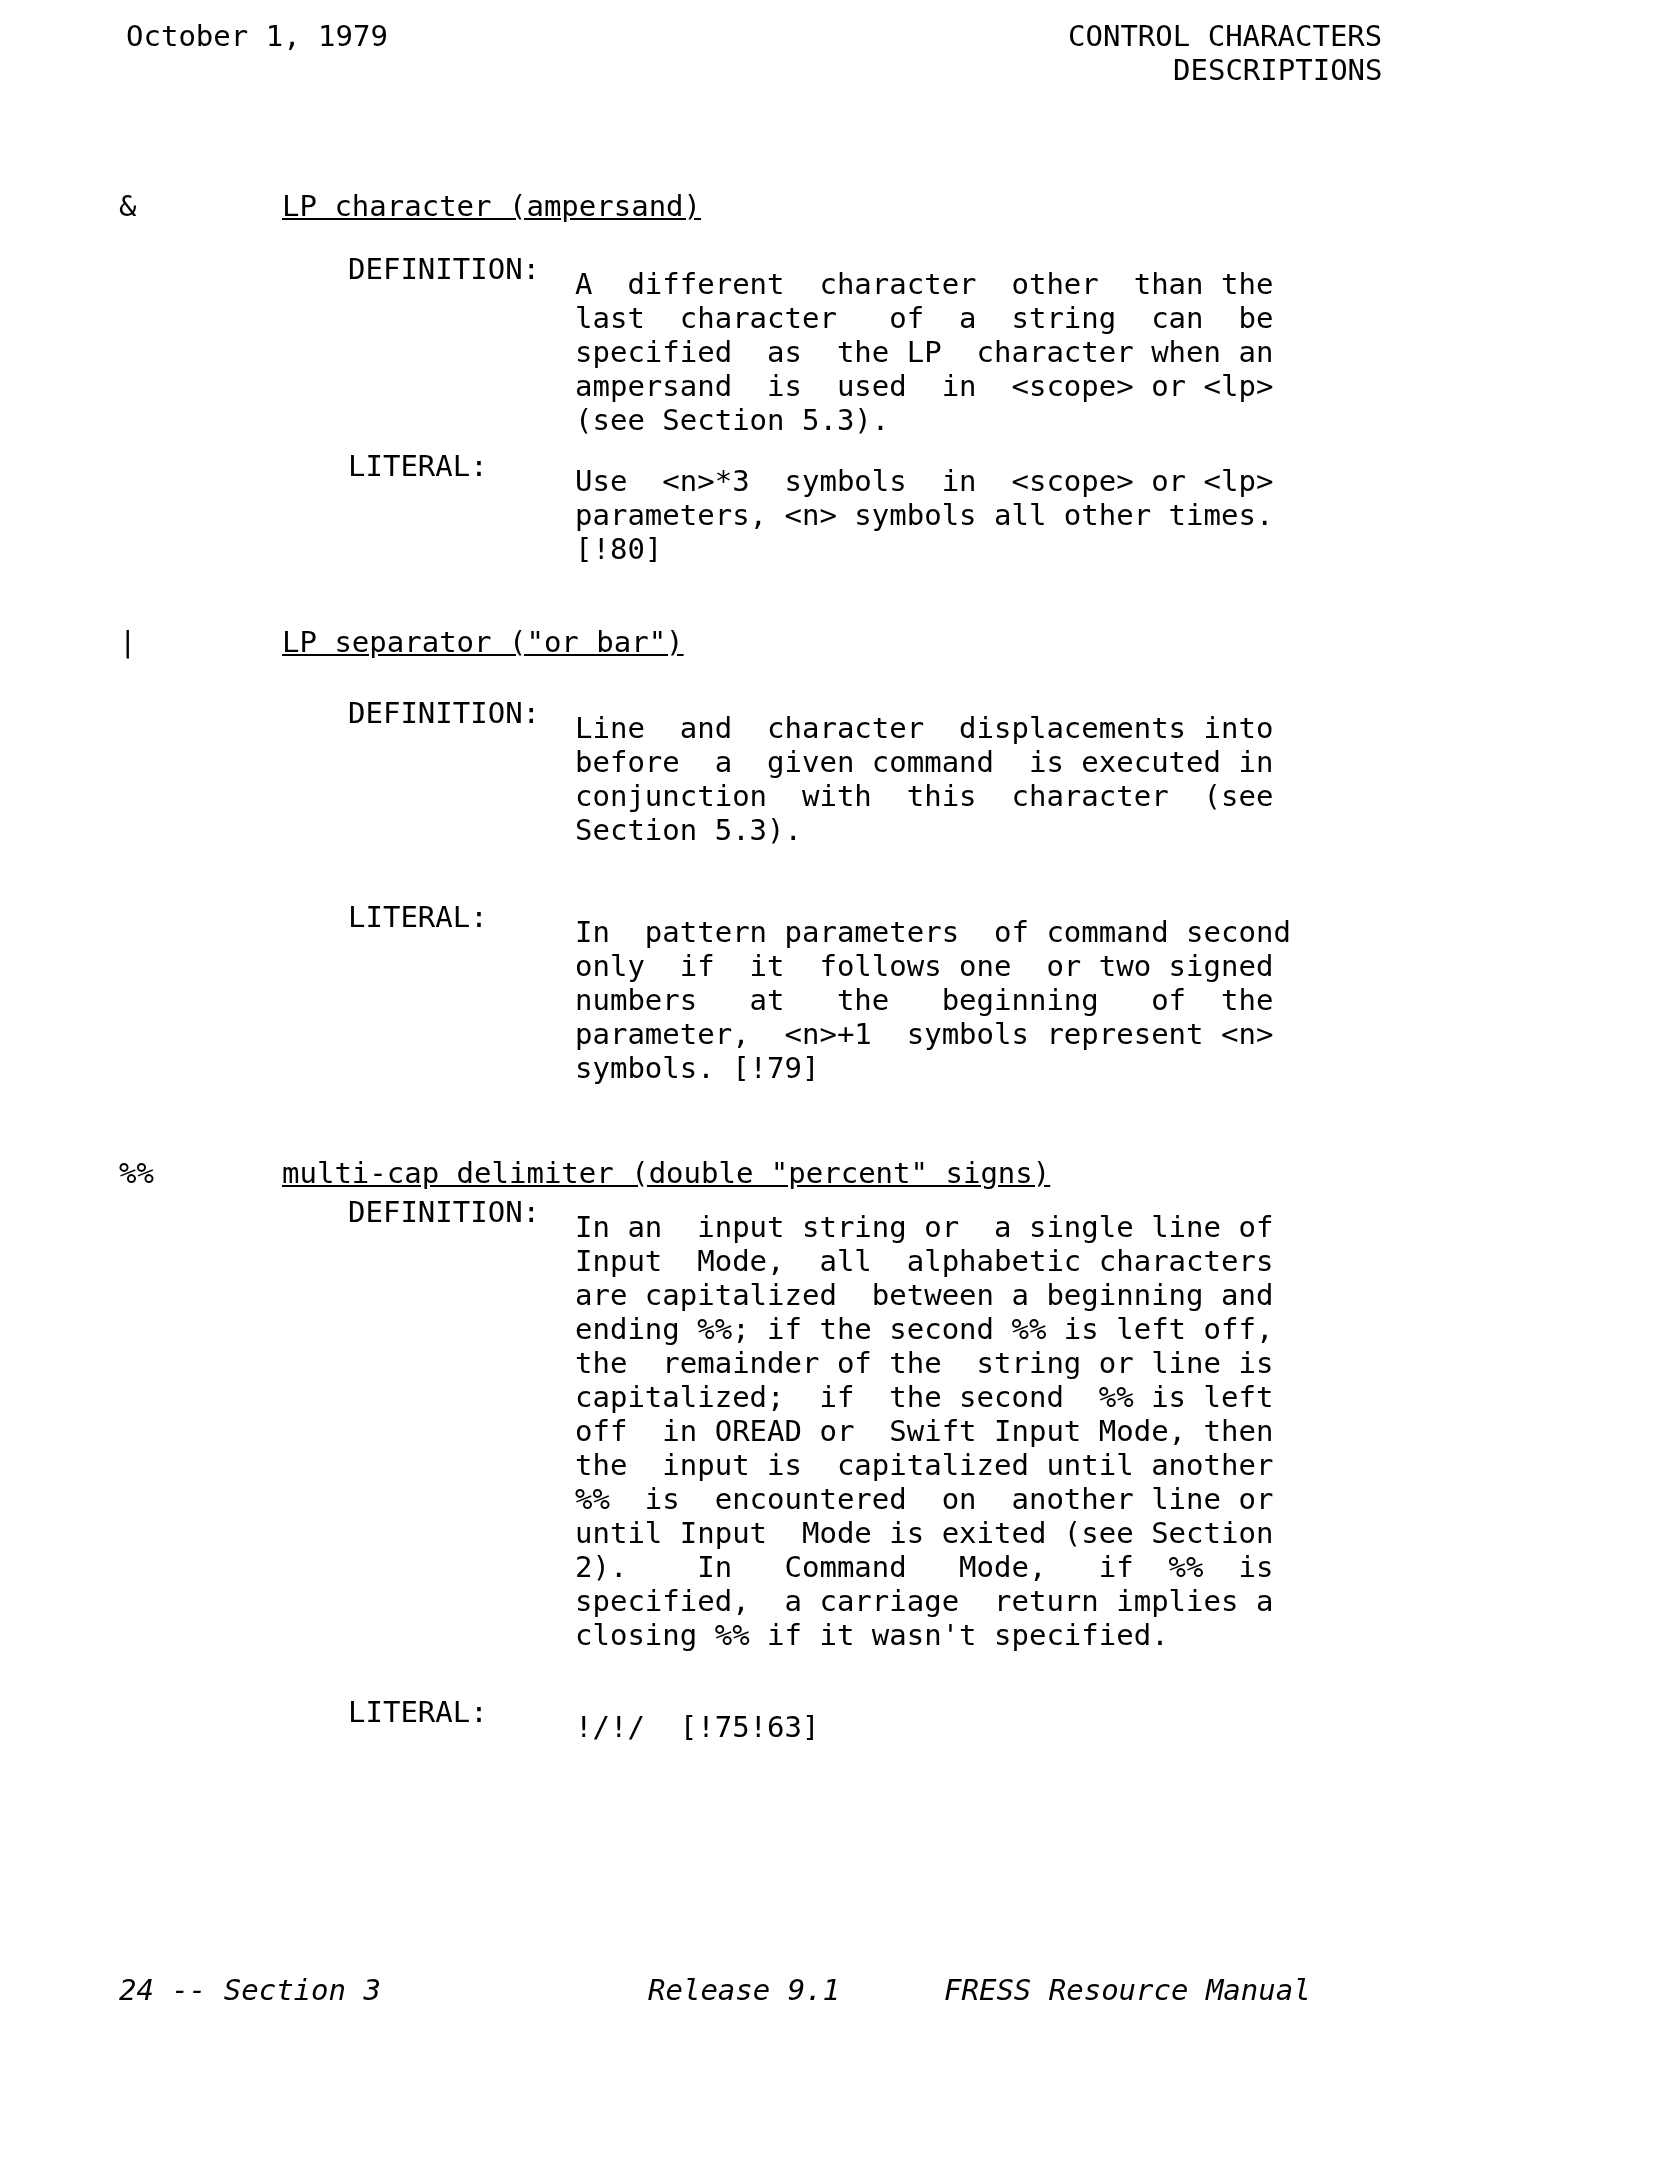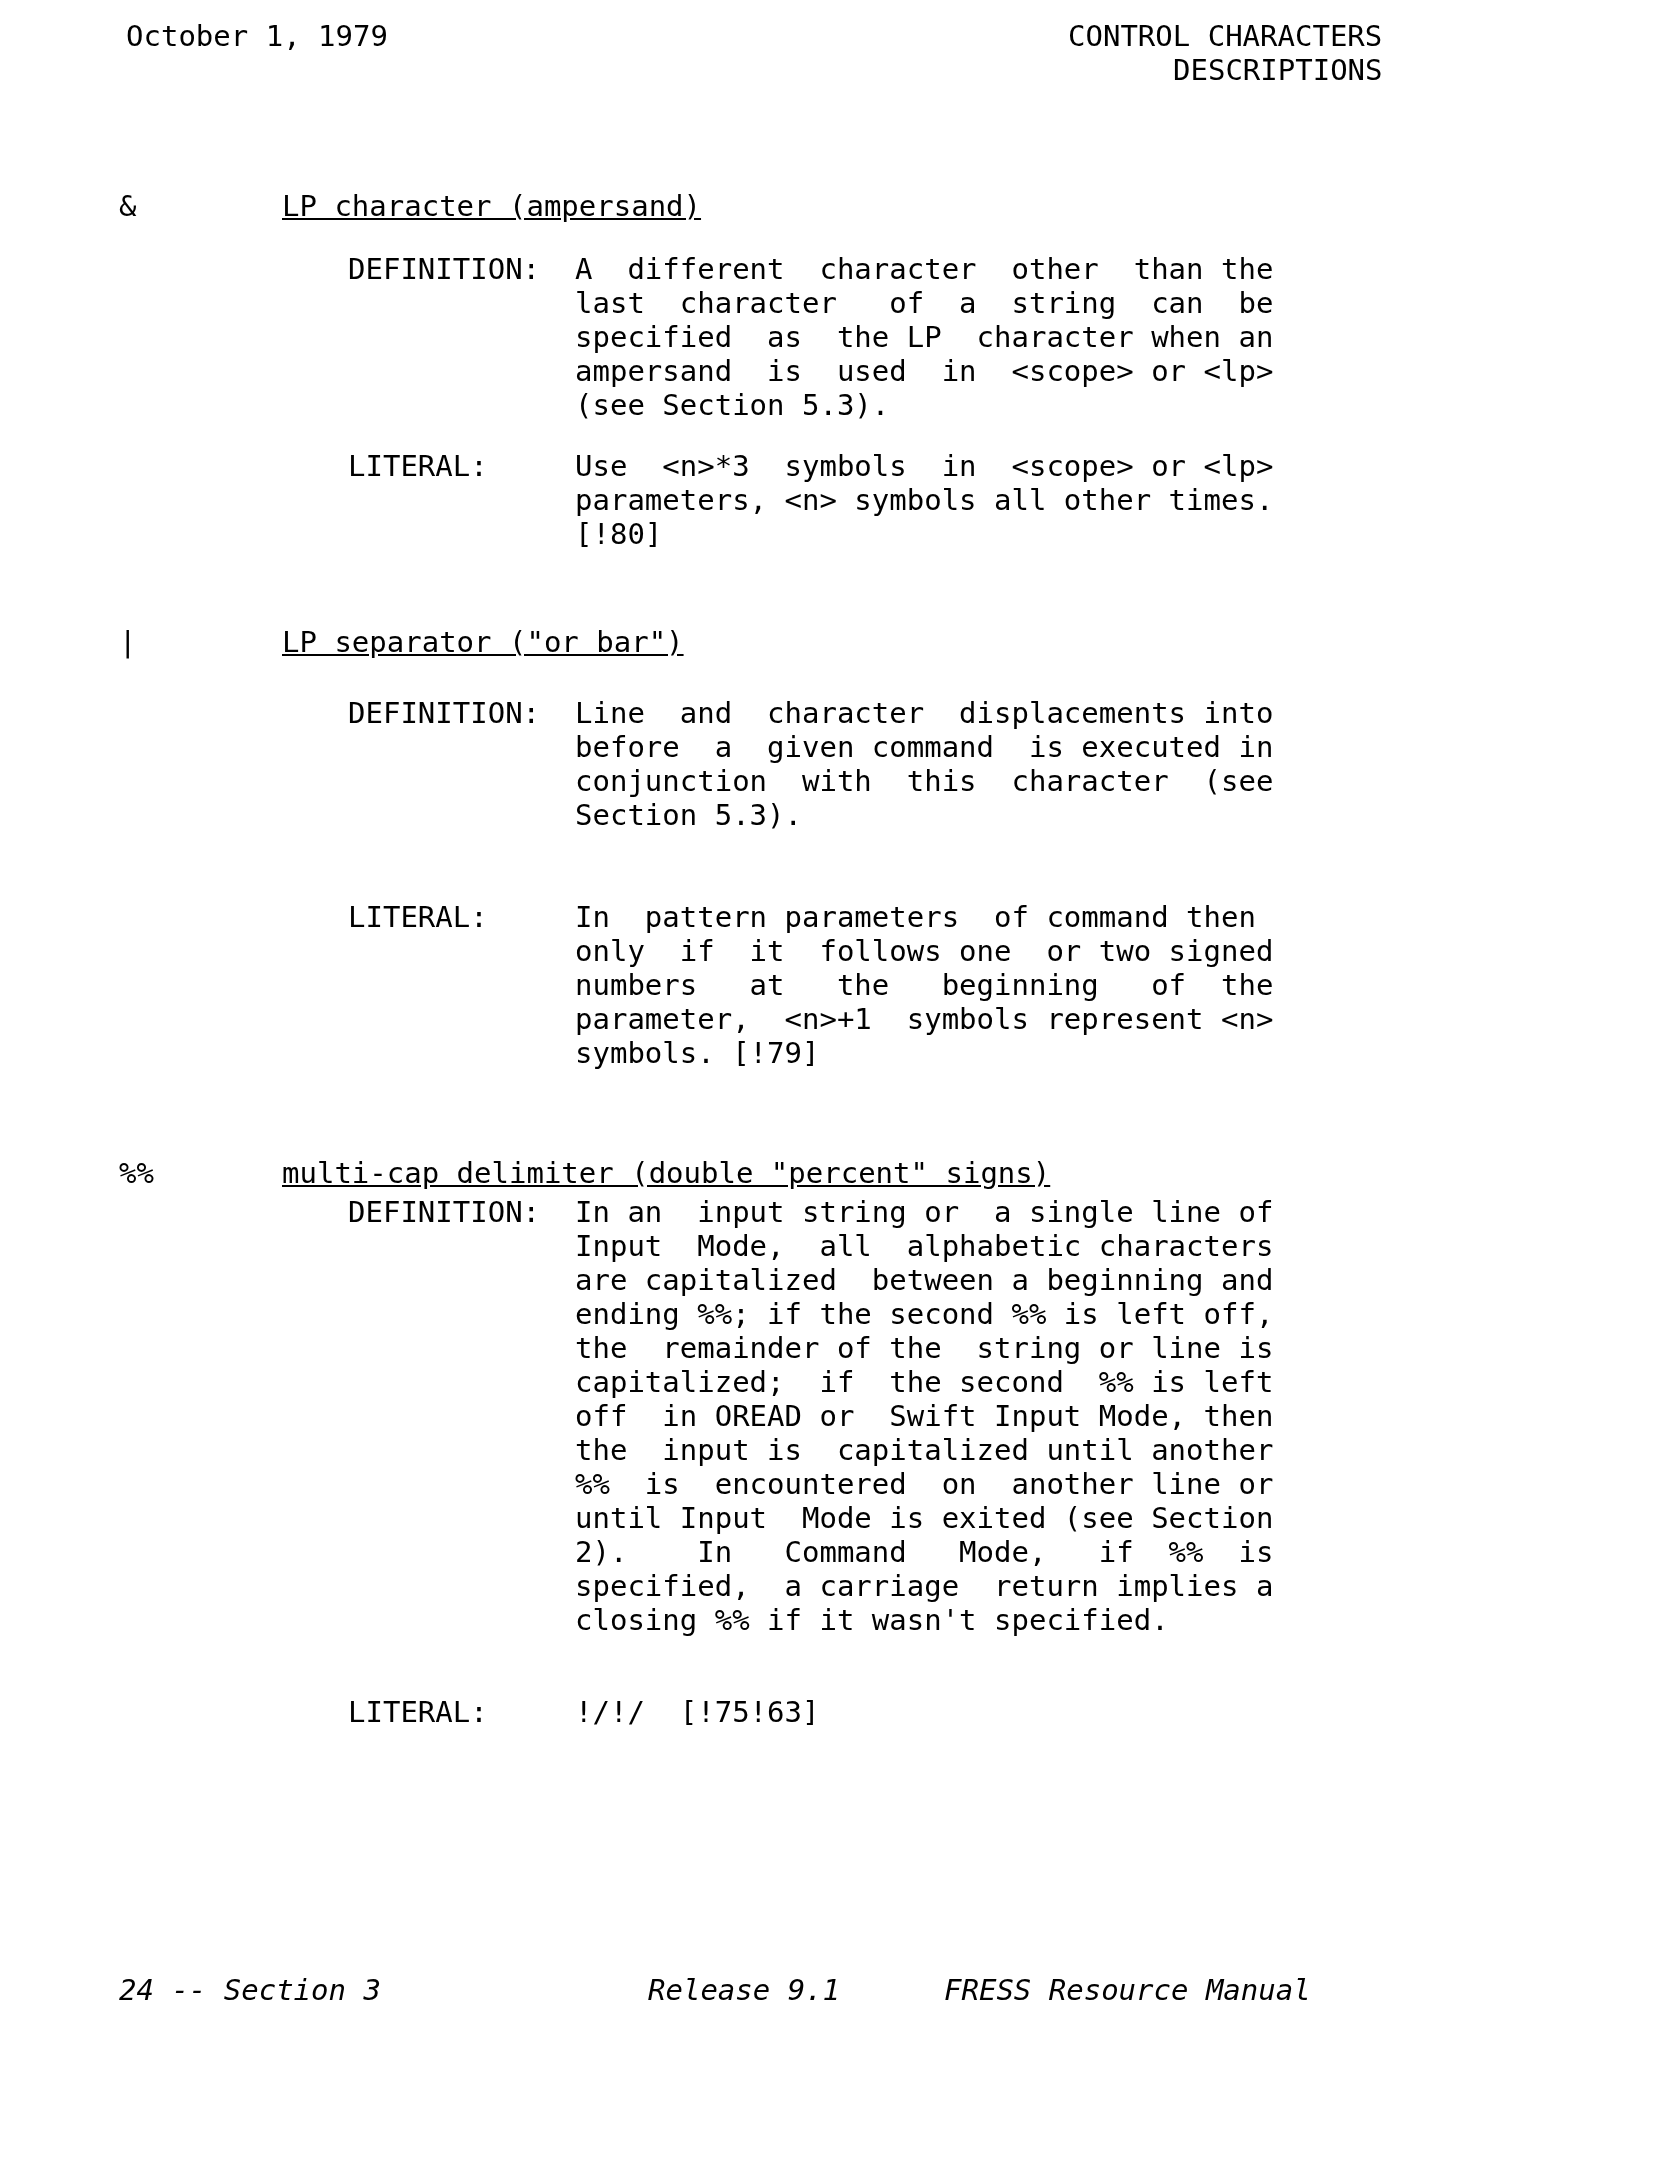--- a/index.html
+++ b/index.html
@@ -14,21 +14,21 @@
     line-height: 34px;
     color: #000000;
   }
   .abs { position: absolute; white-space: pre; }
   .tl  { white-space: pre; }
 
   
   .col-sym   { left: 119px; }
   .col-name  { left: 282px; text-decoration: underline; }
   .col-label { left: 348px; text-align: center; }
-  .col-body  { left: 575px; }
+  .col-body  { left: 575px; margin-top: 15px; }
 
   
   .hdr-date  { top: 19px;  left: 126px; }
   .hdr-t1    { top: 19px;  left: 1068px; }
   .hdr-t2    { top: 53px;  left: 1173px; }
 
   
   .e1-head   { top: 189px; }
   .e1-def    { top: 252px; }
   .e1-lit    { top: 449px; }
@@ -61,21 +61,21 @@
 <div class="abs col-label e1-def">DEFINITION:</div>
 <div class="abs col-body e1-def"><div class="tl">A  different  character  other  than the</div><div class="tl">last  character   of  a  string  can  be</div><div class="tl">specified  as  the LP  character when an</div><div class="tl">ampersand  is  used  in  &lt;scope&gt; or &lt;lp&gt;</div><div class="tl">(see Section 5.3).</div></div>
 <div class="abs col-label e1-lit">LITERAL:</div>
 <div class="abs col-body e1-lit"><div class="tl">Use  &lt;n&gt;*3  symbols  in  &lt;scope&gt; or &lt;lp&gt;</div><div class="tl">parameters, &lt;n&gt; symbols all other times.</div><div class="tl">[!80]</div></div>
 
 <div class="abs col-sym e2-head">|</div>
 <div class="abs col-name e2-head">LP separator ("or bar")</div>
 <div class="abs col-label e2-def">DEFINITION:</div>
 <div class="abs col-body e2-def"><div class="tl">Line  and  character  displacements into</div><div class="tl">before  a  given command  is executed in</div><div class="tl">conjunction  with  this  character  (see</div><div class="tl">Section 5.3).</div></div>
 <div class="abs col-label e2-lit">LITERAL:</div>
-<div class="abs col-body e2-lit"><div class="tl">In  pattern parameters  of command then</div><div class="tl">only  if  it  follows one  or two signed</div><div class="tl">numbers   at   the   beginning   of  the</div><div class="tl">parameter,  &lt;n&gt;+1  symbols represent &lt;n&gt;</div><div class="tl">symbols. [!79]</div></div>
+<div class="abs col-body e2-lit"><div class="tl">In  pattern parameters  of command second</div><div class="tl">only  if  it  follows one  or two signed</div><div class="tl">numbers   at   the   beginning   of  the</div><div class="tl">parameter,  &lt;n&gt;+1  symbols represent &lt;n&gt;</div><div class="tl">symbols. [!79]</div></div>
 
 <div class="abs col-sym e3-head">%%</div>
 <div class="abs col-name e3-head">multi-cap delimiter (double "percent" signs)</div>
 <div class="abs col-label e3-def">DEFINITION:</div>
 <div class="abs col-body e3-def"><div class="tl">In an  input string or  a single line of</div><div class="tl">Input  Mode,  all  alphabetic characters</div><div class="tl">are capitalized  between a beginning and</div><div class="tl">ending %%; if the second %% is left off,</div><div class="tl">the  remainder of the  string or line is</div><div class="tl">capitalized;  if  the second  %% is left</div><div class="tl">off  in OREAD or  Swift Input Mode, then</div><div class="tl">the  input is  capitalized until another</div><div class="tl">%%  is  encountered  on  another line or</div><div class="tl">until Input  Mode is exited (see Section</div><div class="tl">2).    In   Command   Mode,   if  %%  is</div><div class="tl">specified,  a carriage  return implies a</div><div class="tl">closing %% if it wasn't specified.</div></div>
 <div class="abs col-label e3-lit">LITERAL:</div>
 <div class="abs col-body e3-lit"><div class="tl">!/!/  [!75!63]</div></div>
 
 <div class="abs ftr ftr-page">24 -- Section 3</div>
 <div class="abs ftr ftr-rel">Release 9.1</div>

